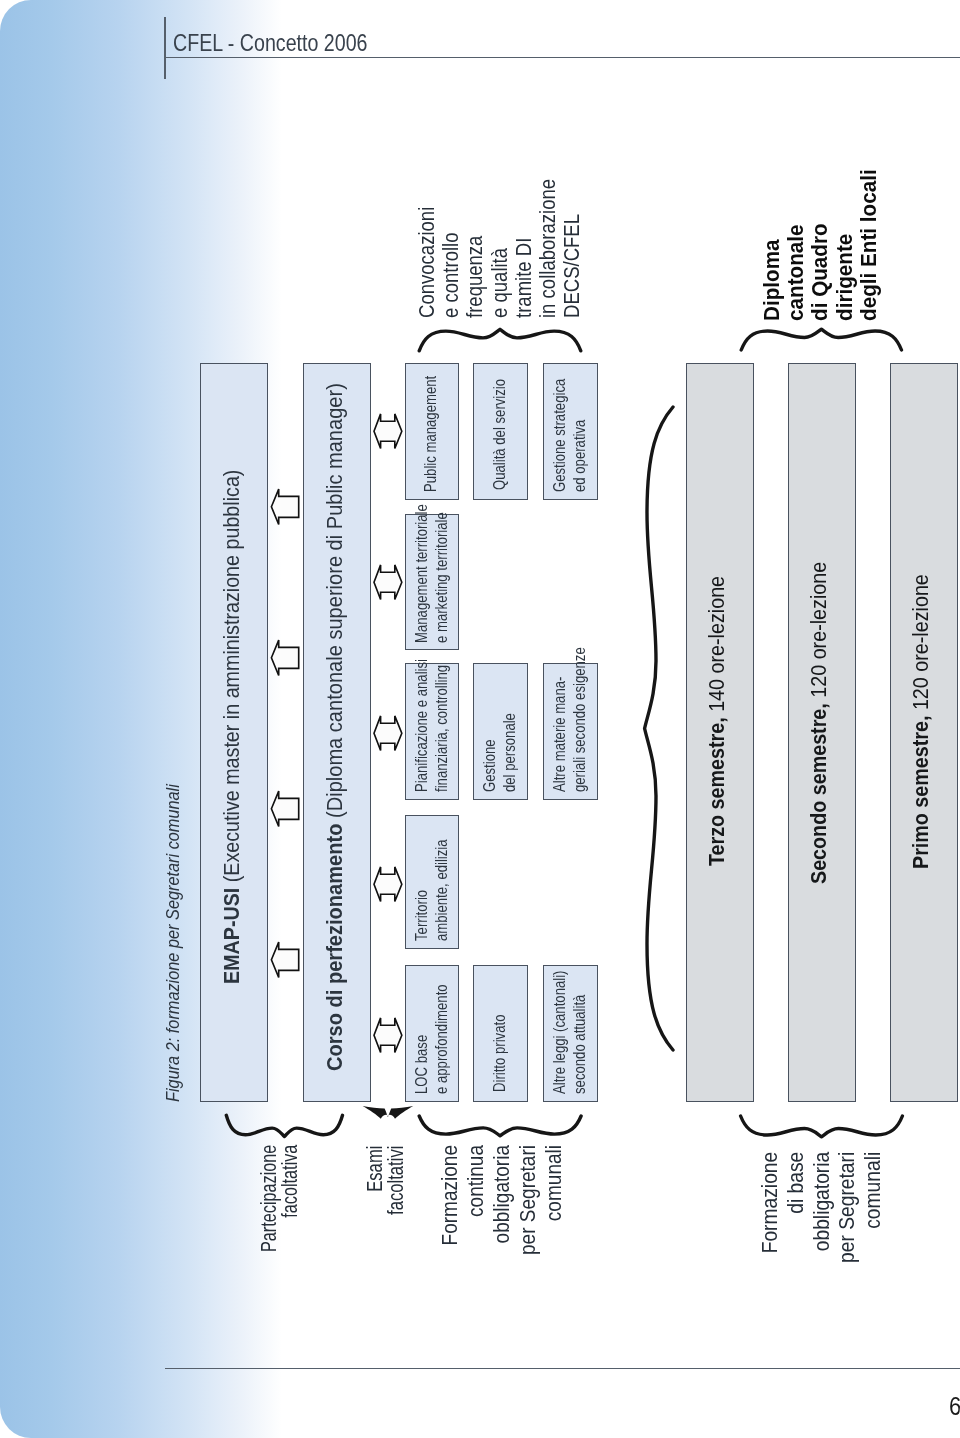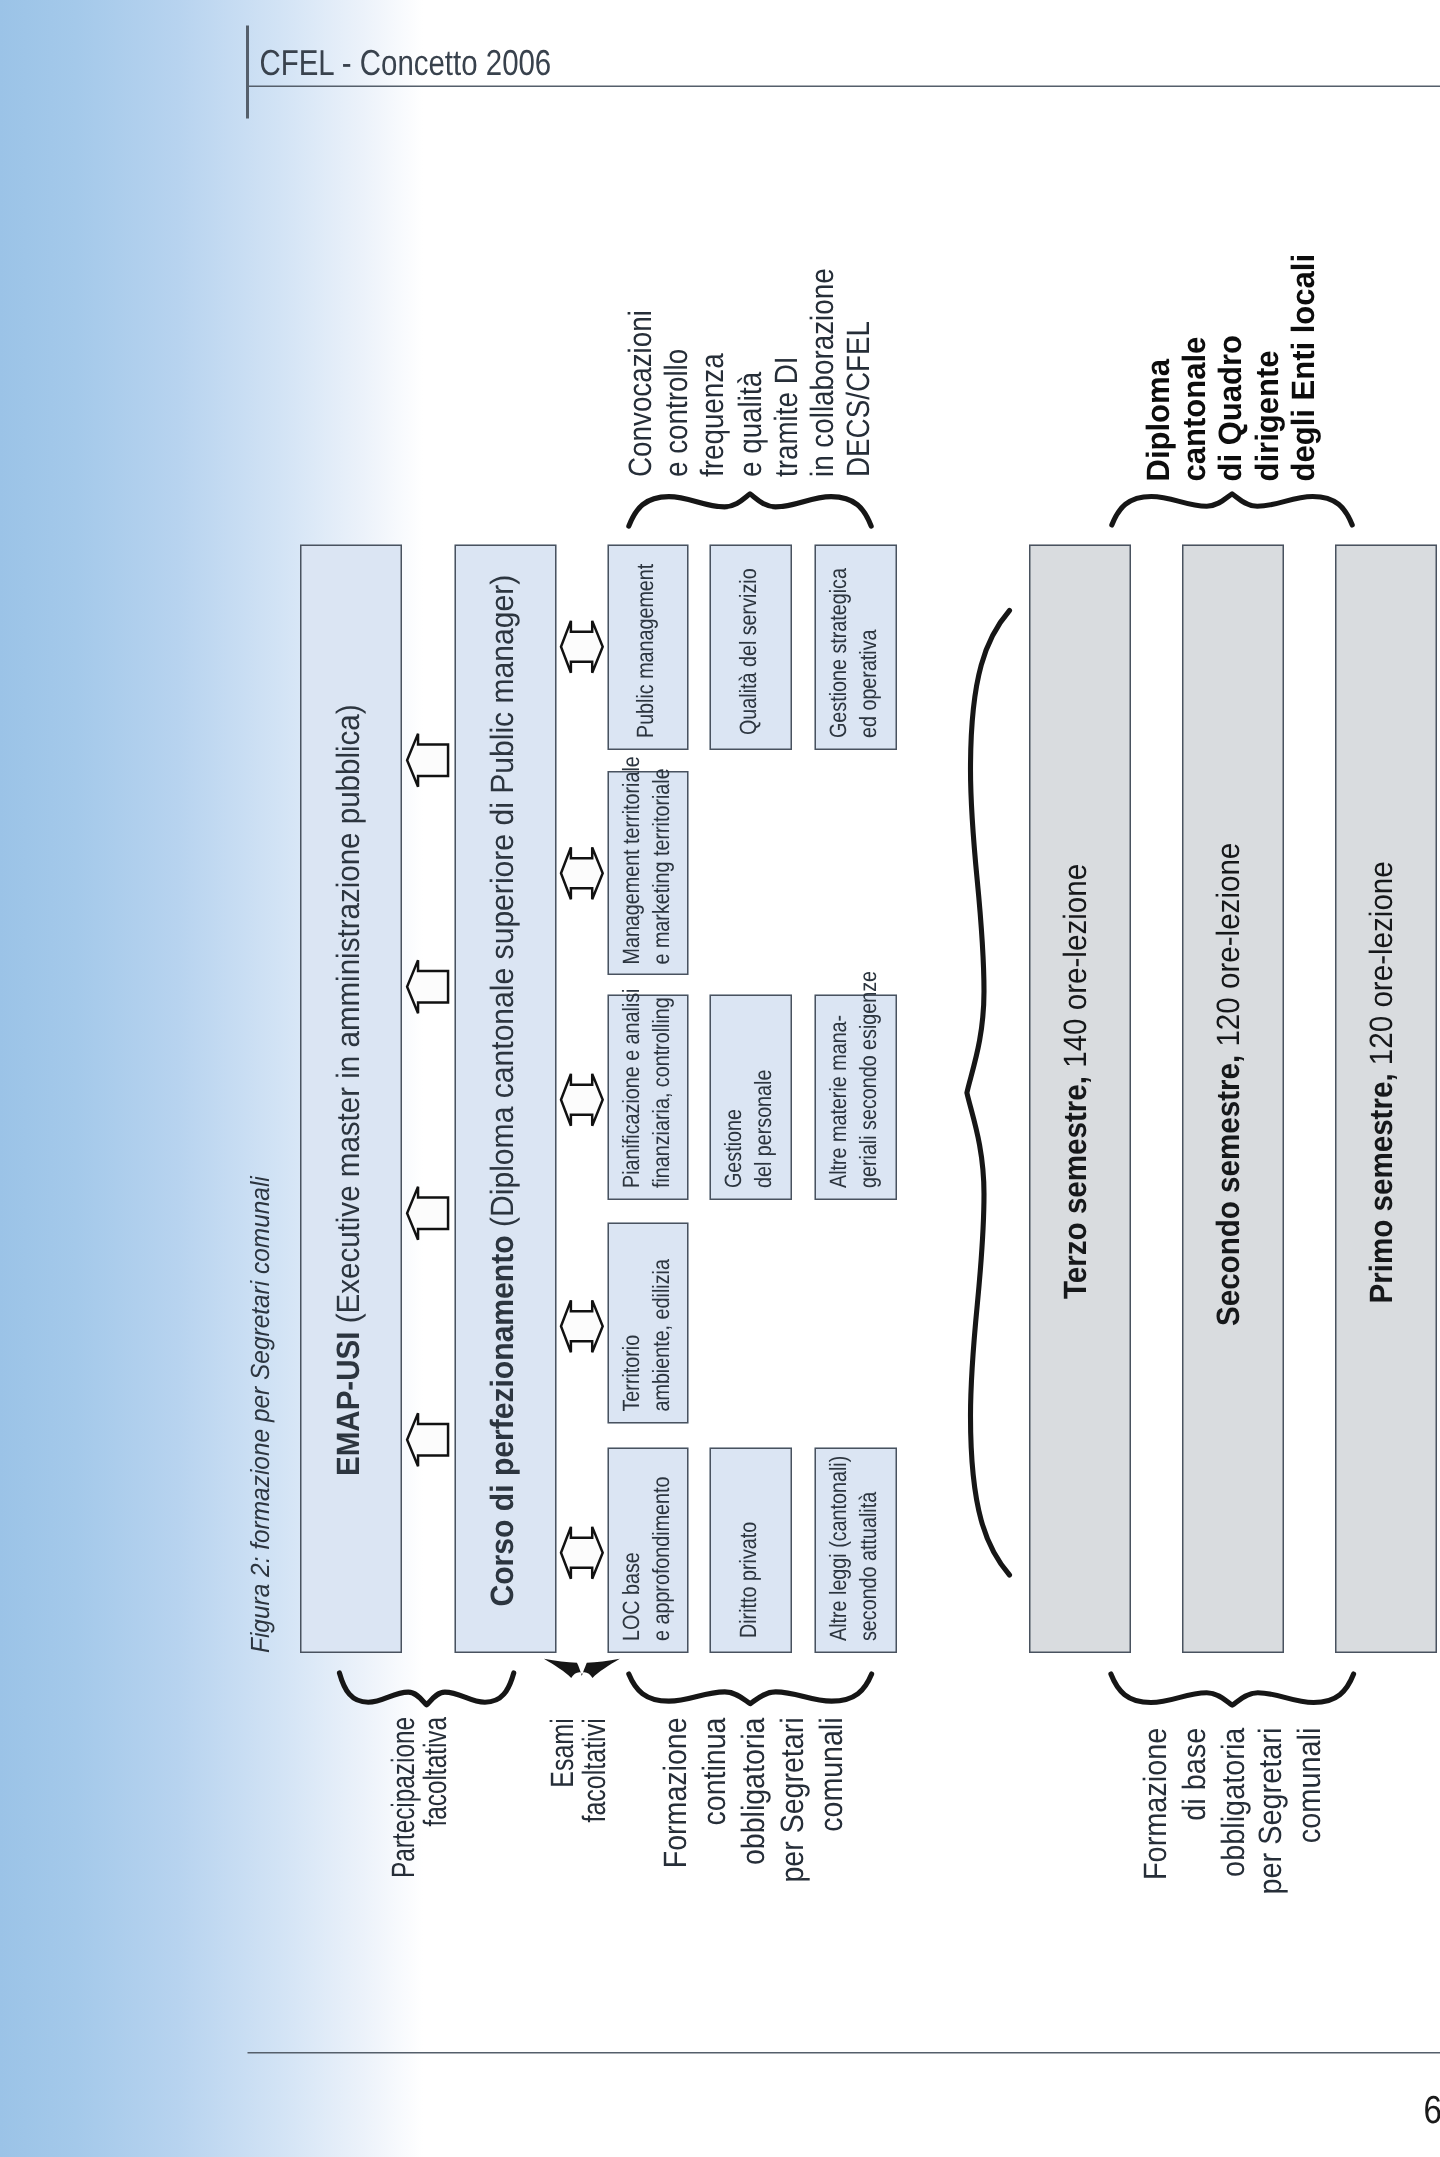--- a/index.html
+++ b/index.html
@@ -1,18 +1,18 @@
 <!DOCTYPE html>
 <html><head>
 <meta charset="utf-8">
 <style>
   html,body{margin:0;padding:0;}
   body{width:960px;height:1438px;position:relative;overflow:hidden;
        font-family:"Liberation Sans", sans-serif; background:#ffffff;}
-  #page{position:absolute;left:0;top:0;width:960px;height:1438px;overflow:hidden;}
+  #page{position:absolute;left:0;top:0;width:960px;height:1438px;overflow:hidden;border-radius:31px;}
 
   .bg-grad{position:absolute;left:0;top:0;width:282px;height:1438px;
       background:linear-gradient(to right,#9bc3e7 0%,#a4c9ea 18%,#b7d3ef 42%,#d2e3f5 66%,#ecf2fa 86%,#ffffff 100%);}
 
   .hdr-vline{position:absolute;left:164px;top:17px;width:1.6px;height:62px;background:#555f6b;}
   .hdr-hline{position:absolute;left:165px;top:57px;width:795px;height:1.4px;background:#555f6b;}
   .hdr-title{position:absolute;left:172.5px;top:28.6px;font-size:24px;color:#39424d;white-space:nowrap;
       transform:scaleX(.8175);transform-origin:0 50%;}
   .ftr-line{position:absolute;left:165px;top:1368px;width:795px;height:1.4px;background:#555f6b;}
   .pageno{position:absolute;left:949px;top:1391px;font-size:26px;color:#1a1a1a;

